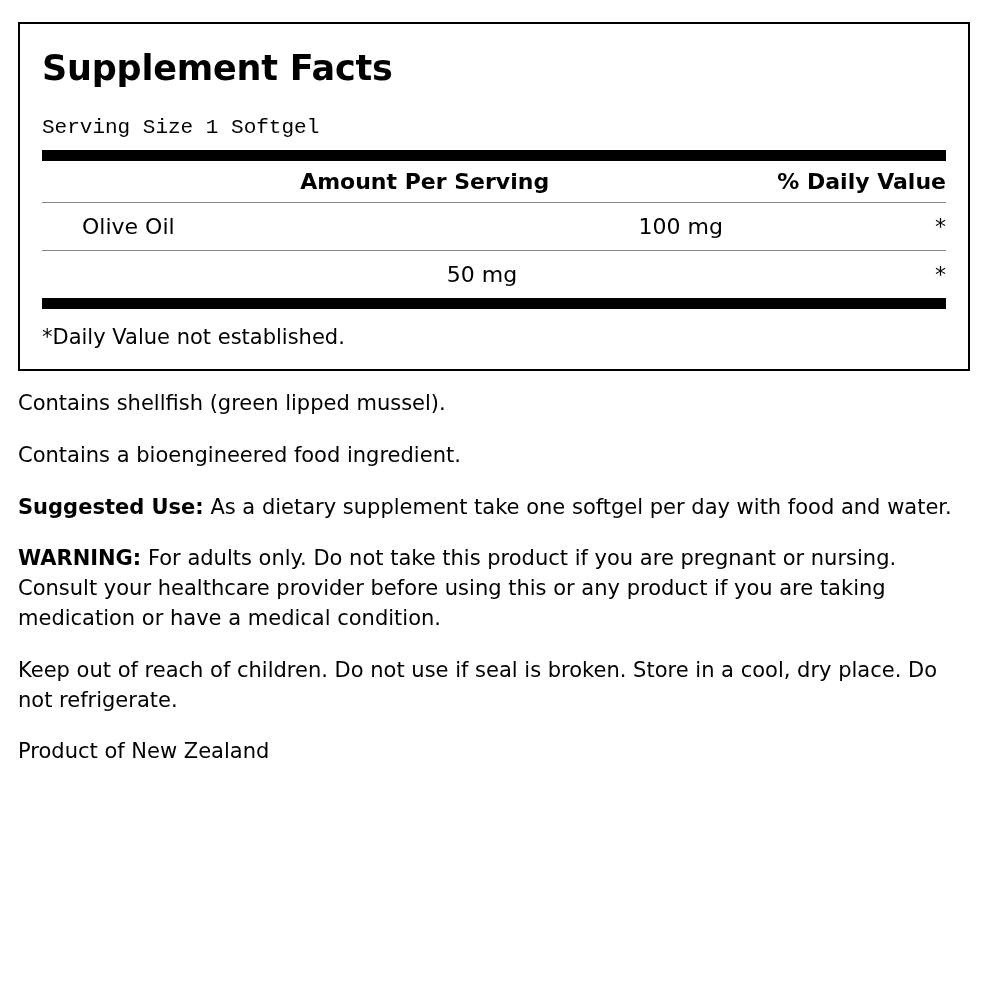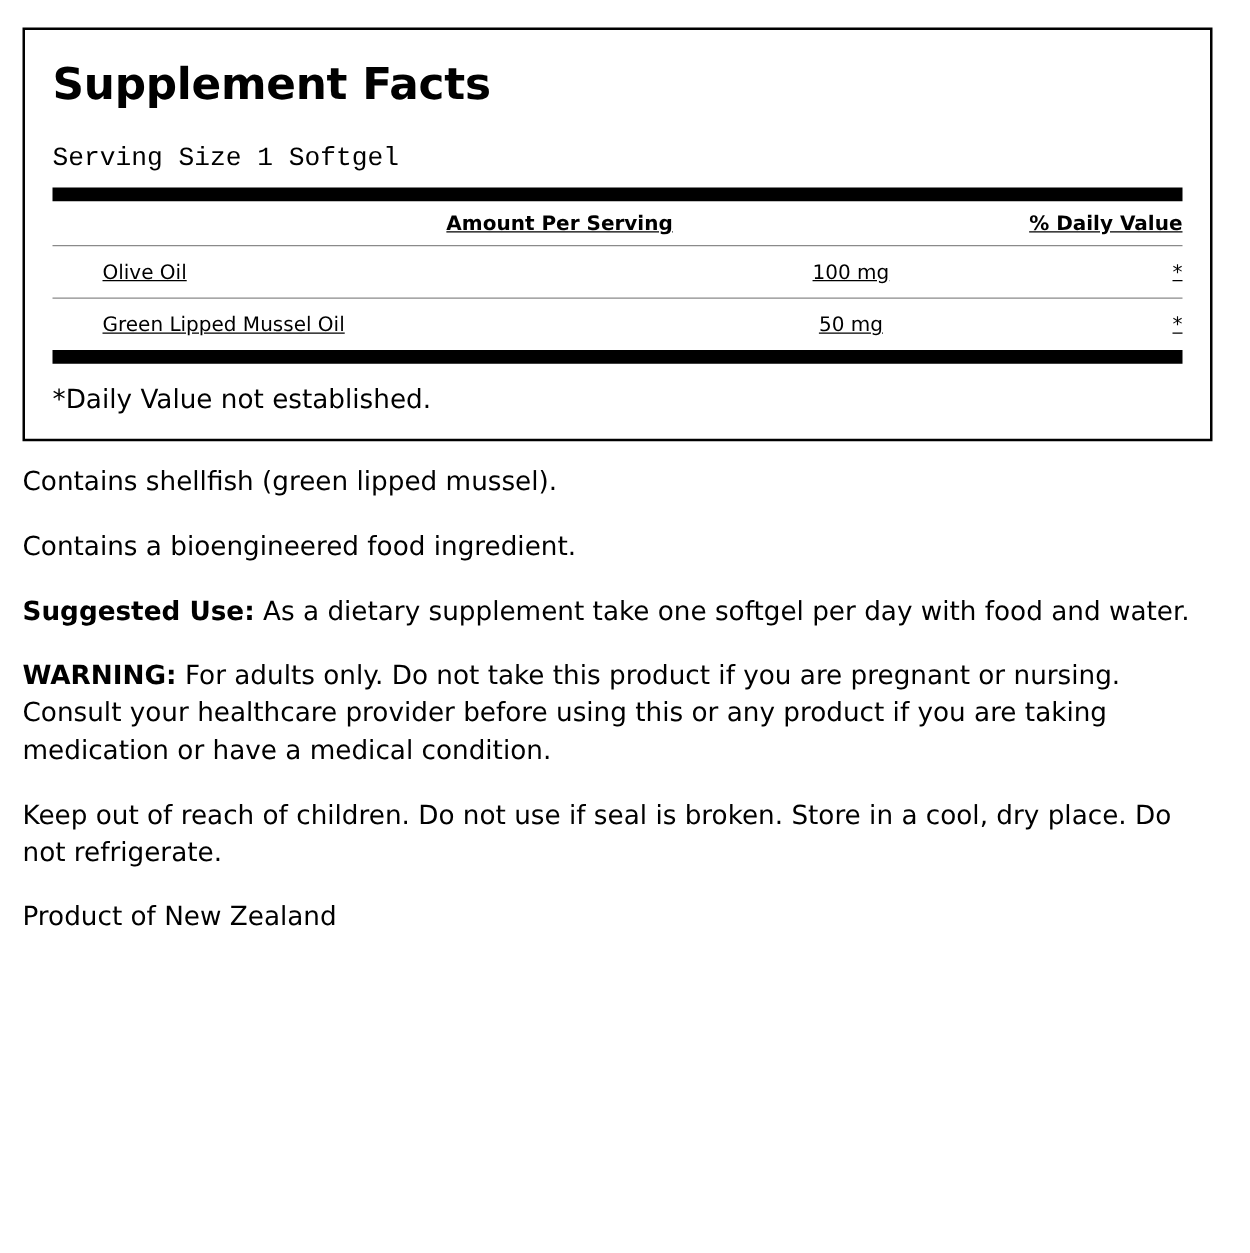--- a/index.html
+++ b/index.html
@@ -52,22 +52,21 @@
     margin-top: 0;
   }
   .rule-thin {
     height: 1px;
     background: #8a8a8a;
   }
 
   .hdr-row, .nutrient-row {
     display: flex;
     align-items: flex-start;
-    font-size: 16px;
-    text-decoration: underline;
+    font-size: 22px;
   }
   .hdr-row {
     font-weight: bold;
     padding: 8px 0 8px 0;
   }
   .hdr-amount {
     flex: 1 1 auto;
     text-align: center;
     padding-left: 30px;
   }
@@ -139,21 +138,20 @@
 
     <div class="nutrient-row">
       <span class="nut-name">Olive Oil</span>
       <span class="nut-amount">100 mg</span>
       <span class="nut-dv">*</span>
     </div>
 
     <div class="rule-thin"></div>
 
     <div class="nutrient-row">
-      <span class="nut-name">Green Lipped Mussel Oil</span>
       <span class="nut-amount">50 mg</span>
       <span class="nut-dv">*</span>
     </div>
 
     <div class="rule-thick bottom"></div>
 
     <div class="footnote">*Daily Value not established.</div>
 
   </div>
 

